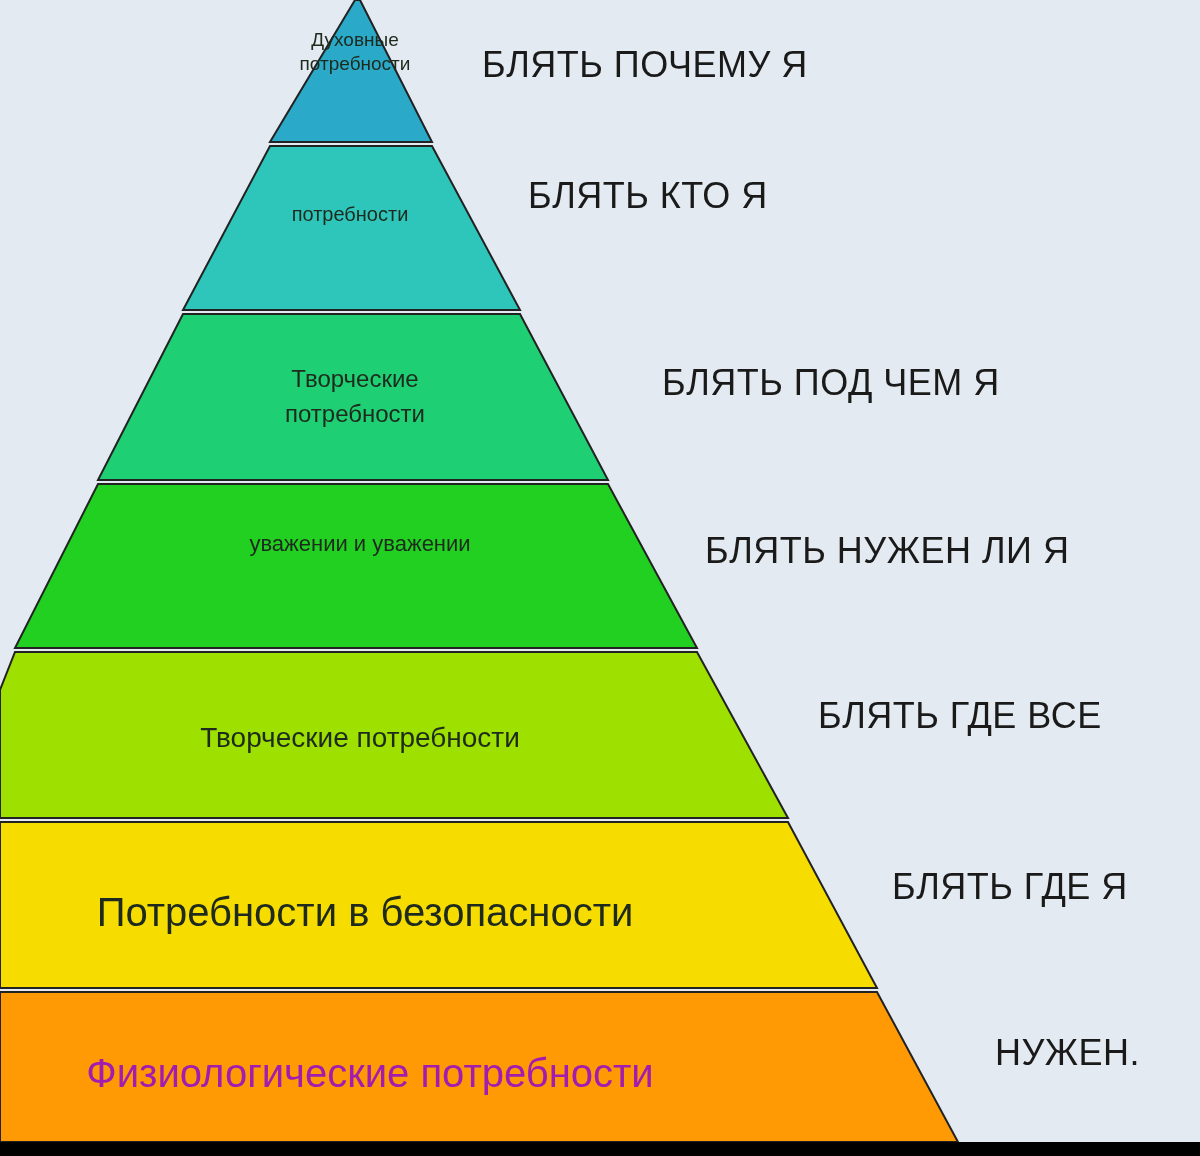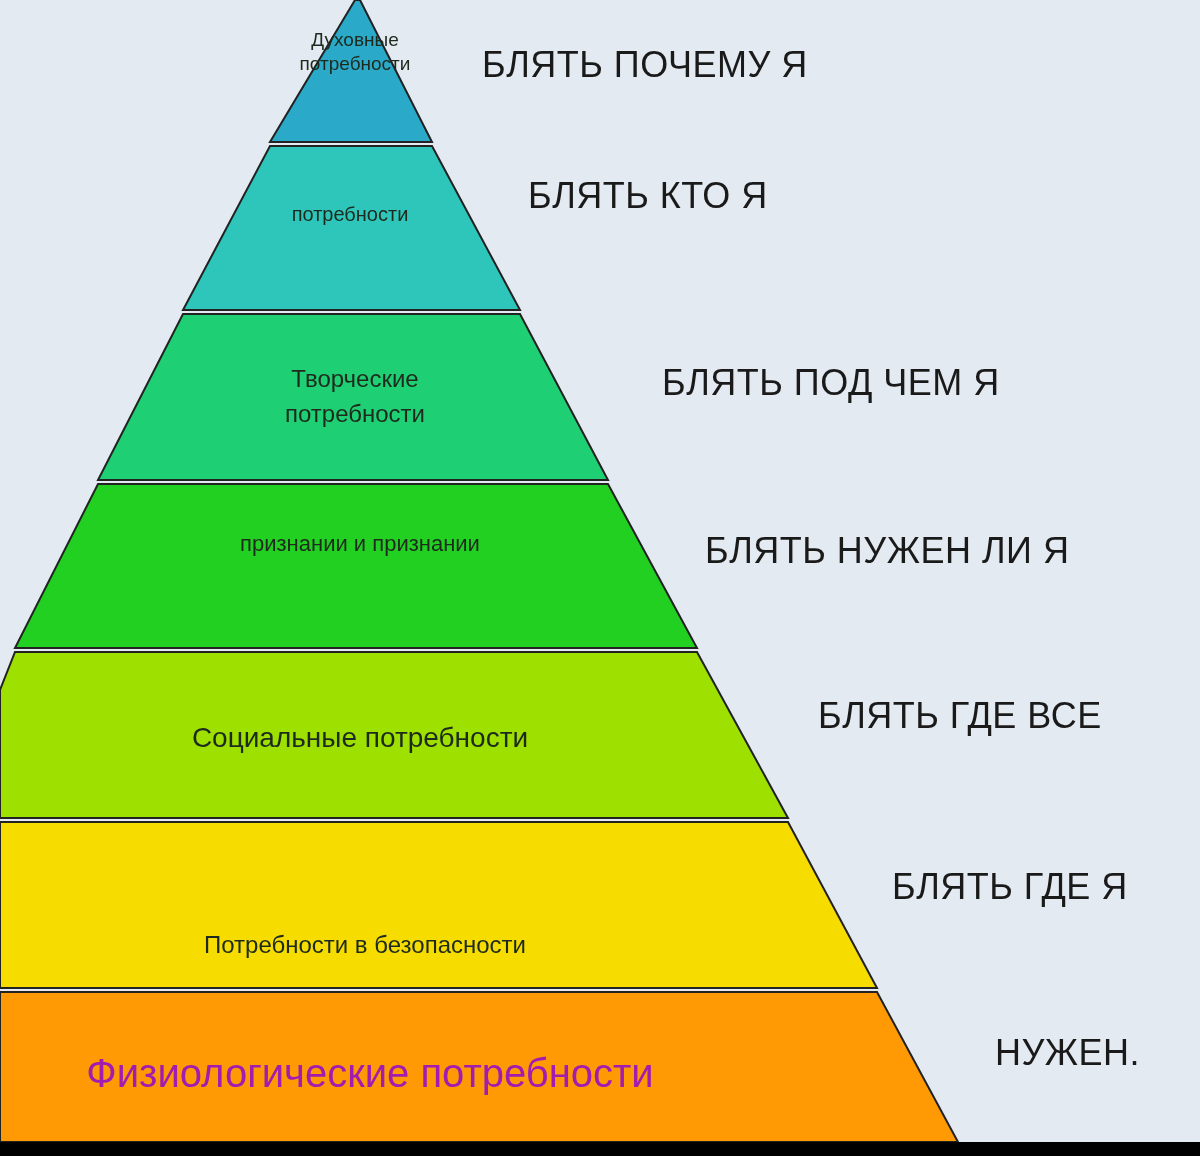--- a/index.html
+++ b/index.html
@@ -27,26 +27,26 @@
   <div>потребности</div>
 </div>
 <div class="lbl" style="left:230px;top:202px;width:240px;font-size:20px;">
   <div>потребности</div>
 </div>
 <div class="lbl" style="left:210px;top:362px;width:290px;font-size:24px;line-height:1.45;">
   <div>Творческие</div>
   <div>потребности</div>
 </div>
 <div class="lbl" style="left:160px;top:522px;width:400px;font-size:22px;line-height:2;">
-  <div>признании и признании</div>
+  <div>уважении и уважении</div>
 </div>
 <div class="lbl" style="left:110px;top:720px;width:500px;font-size:28px;">
-  <div>Социальные потребности</div>
+  <div>Творческие потребности</div>
 </div>
-<div class="lbl" style="left:60px;top:930px;width:610px;font-size:24px;">
+<div class="lbl" style="left:60px;top:887px;width:610px;font-size:40px;">
   <div>Потребности в безопасности</div>
 </div>
 <div class="lbl" style="left:0px;top:1048px;width:740px;font-size:40px;color:#a21caf;">
   <div>Физиологические потребности</div>
 </div>
 
 <div class="cap" style="left:482px;top:44px;">БЛЯТЬ ПОЧЕМУ Я</div>
 <div class="cap" style="left:528px;top:175px;">БЛЯТЬ КТО Я</div>
 <div class="cap" style="left:622px;top:362px;margin-left:40px;">БЛЯТЬ ПОД ЧЕМ Я</div>
 <div class="cap" style="left:705px;top:530px;">БЛЯТЬ НУЖЕН ЛИ Я</div>

